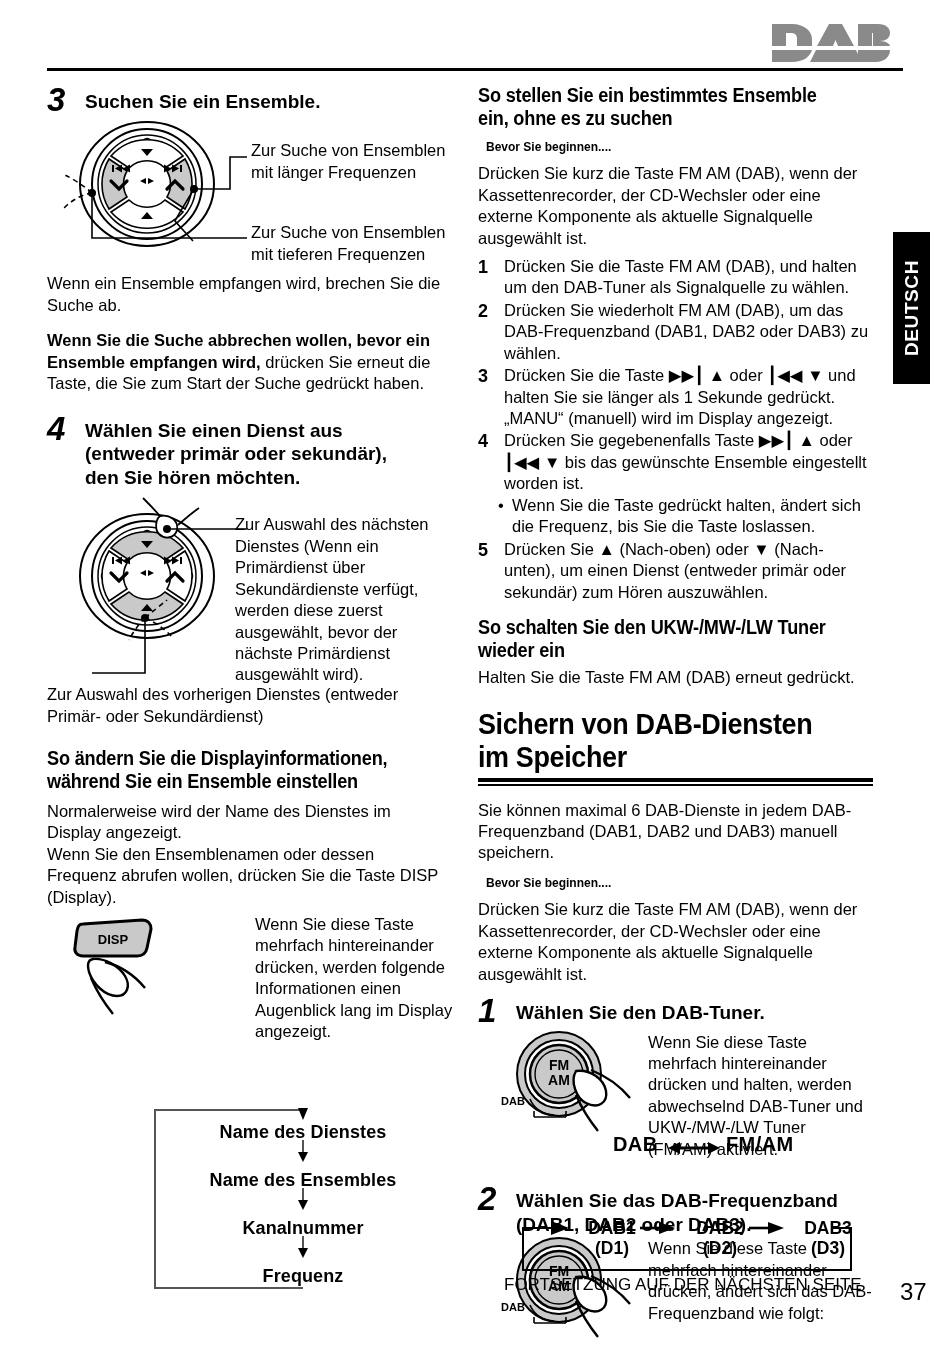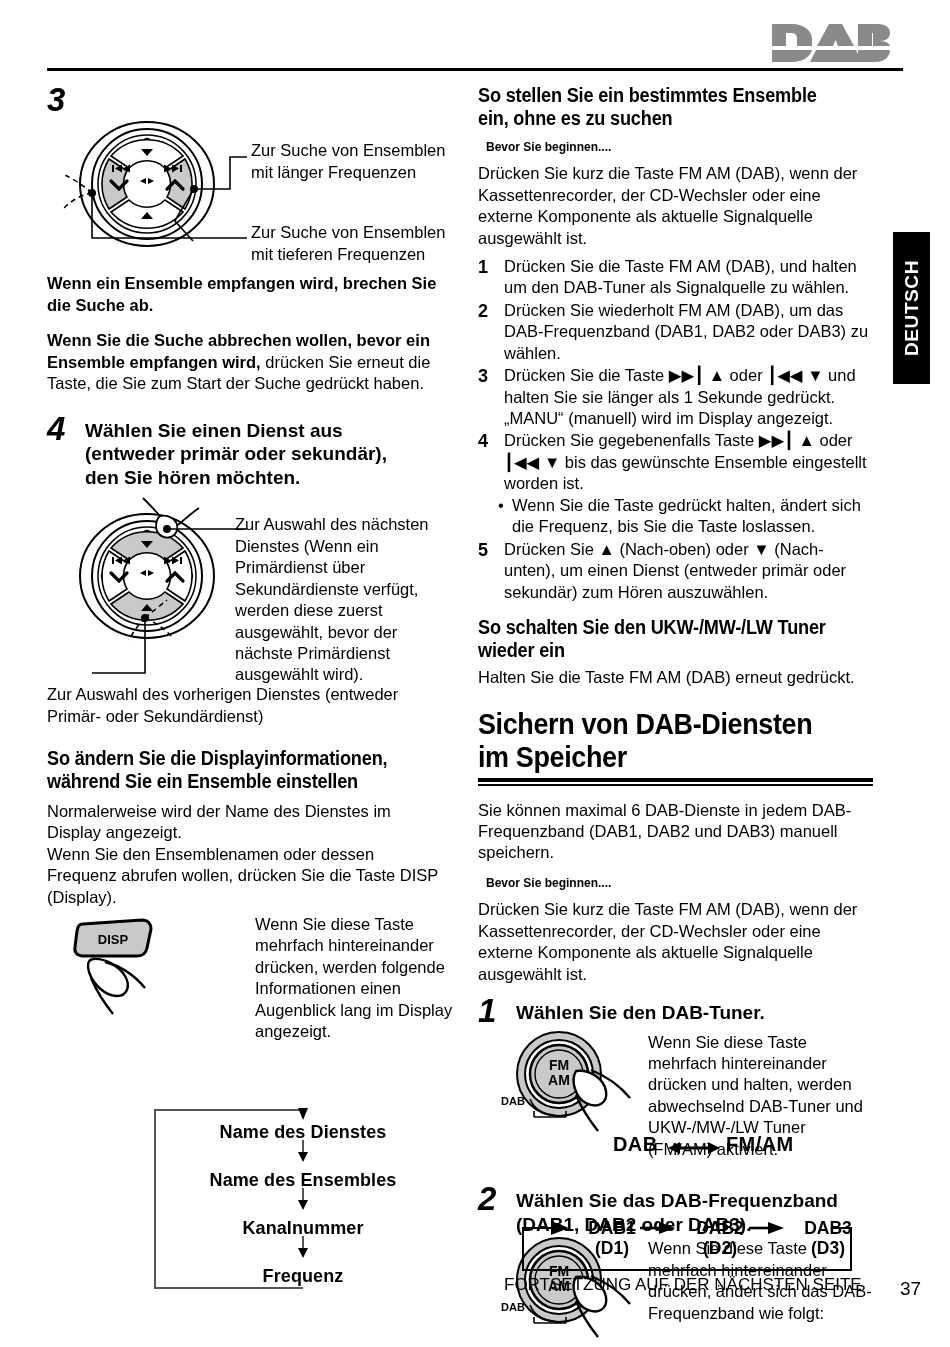--- a/index.html
+++ b/index.html
@@ -66,21 +66,21 @@
   
   #flow-box{position:absolute;left:148px;top:1098px;width:310px;height:197px;}
   .flow-item{font-weight:bold;font-size:18px;text-align:center;letter-spacing:.1px;}
 
   
   #band-box{position:absolute;left:517px;top:1218px;width:340px;height:55px;}
   .band-lbl{font-weight:bold;font-size:17.5px;text-align:center;line-height:1.12;}
 
   
   #footer{position:absolute;left:504px;top:1275px;font-size:17px;}
-  #page-no{position:absolute;left:900px;top:1278px;font-size:19px;}
+  #page-no{position:absolute;left:900px;top:1278px;font-size:24px;}
 
   svg{display:block;overflow:visible;}
 </style>
 </head>
 <body>
 
 <div class="page">
 
   <div id="dab-logo">
     <svg viewBox="0 0 118 38" width="118" height="38" aria-label="DAB">
@@ -97,20 +97,21 @@
   <div id="header-rule"></div>
 
   <div id="deutsch-tab">
     <span>DEUTSCH</span>
   </div>
 
   <div id="col-left">
 
     <div class="step">
       <div class="step-num">3</div>
+      <div class="step-title">Suchen Sie ein Ensemble.</div>
     </div>
 
     <div style="position:relative;height:148px;margin-top:6px;">
       <svg width="400" height="148" viewBox="0 0 400 148">
 
         <ellipse cx="100" cy="63" rx="67" ry="62" fill="none" stroke="#000" stroke-width="2"></ellipse>
         <circle cx="100" cy="63" r="55" fill="#fff" stroke="#000" stroke-width="2"></circle>
         <circle cx="100" cy="63" r="49" fill="#fff" stroke="#000" stroke-width="1.5"></circle>
 
         <circle cx="100" cy="22" r="4.5" fill="#fff" stroke="#000" stroke-width="1.6"></circle>
@@ -149,21 +150,21 @@
         <path d="M147,68 C140,80 133,90 128,100 L146,120" fill="none" stroke="#000" stroke-width="1.6"></path>
         <circle cx="45" cy="72" r="4" fill="#000"></circle>
         <path d="M45,72 L45,117 L200,117" fill="none" stroke="#000" stroke-width="1.6"></path>
         <path d="M45,72 C36,64 26,58 18,54" fill="none" stroke="#000" stroke-width="1.6" stroke-dasharray="5 4"></path>
         <path d="M45,72 C33,74 24,80 16,88" fill="none" stroke="#000" stroke-width="1.6" stroke-dasharray="5 4"></path>
       </svg>
       <div class="callout" style="position:absolute;left:204px;top:19px;width:196px;">Zur Suche von Ensemblen mit länger Frequenzen</div>
       <div class="callout" style="position:absolute;left:204px;top:101px;width:196px;">Zur Suche von Ensemblen mit tieferen Frequenzen</div>
     </div>
 
-    <div class="body-t" style="margin-top:4px;font-weight:bold;">Wenn ein Ensemble empfangen wird, brechen Sie die Suche ab.</div>
+    <div class="body-t" style="margin-top:4px;">Wenn ein Ensemble empfangen wird, brechen Sie die Suche ab.</div>
 
     <div style="margin-top:14px;">
       <span class="body-b">Wenn Sie die Suche abbrechen wollen, bevor ein Ensemble empfangen wird,</span><span class="body-t"> drücken Sie erneut die Taste, die Sie zum Start der Suche gedrückt haben.</span>
     </div>
 
     <div class="step" style="margin-top:18px;">
       <div class="step-num">4</div>
       <div class="step-title" style="width:335px;">Wählen Sie einen Dienst aus (entweder primär oder sekundär), den Sie hören möchten.</div>
     </div>
 

